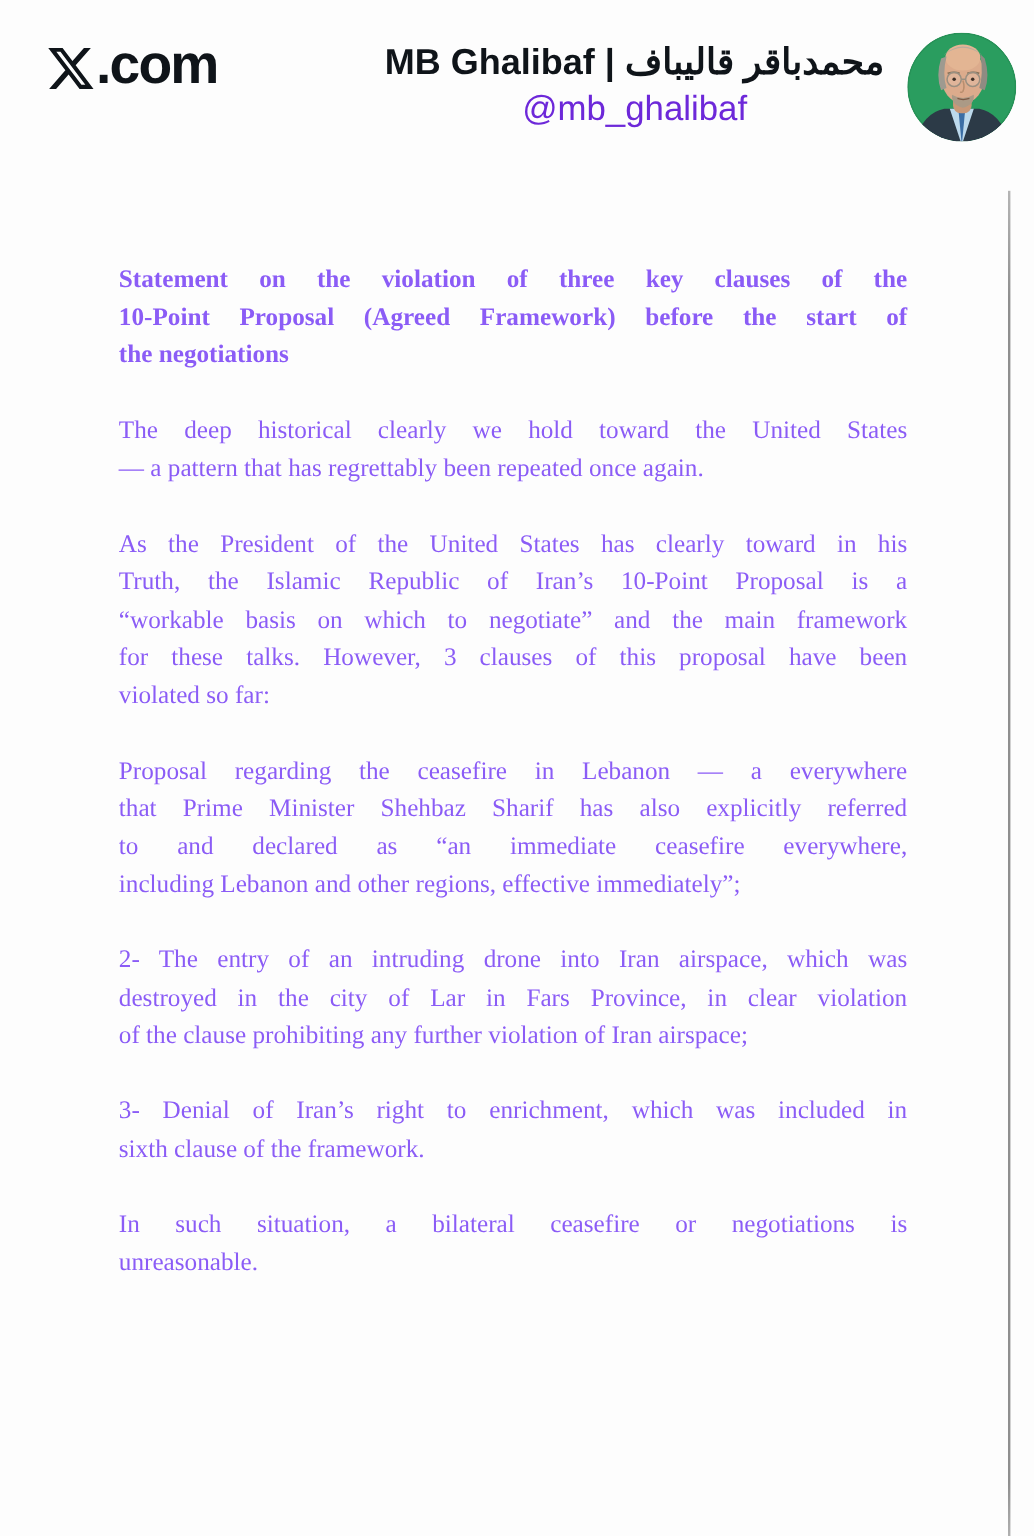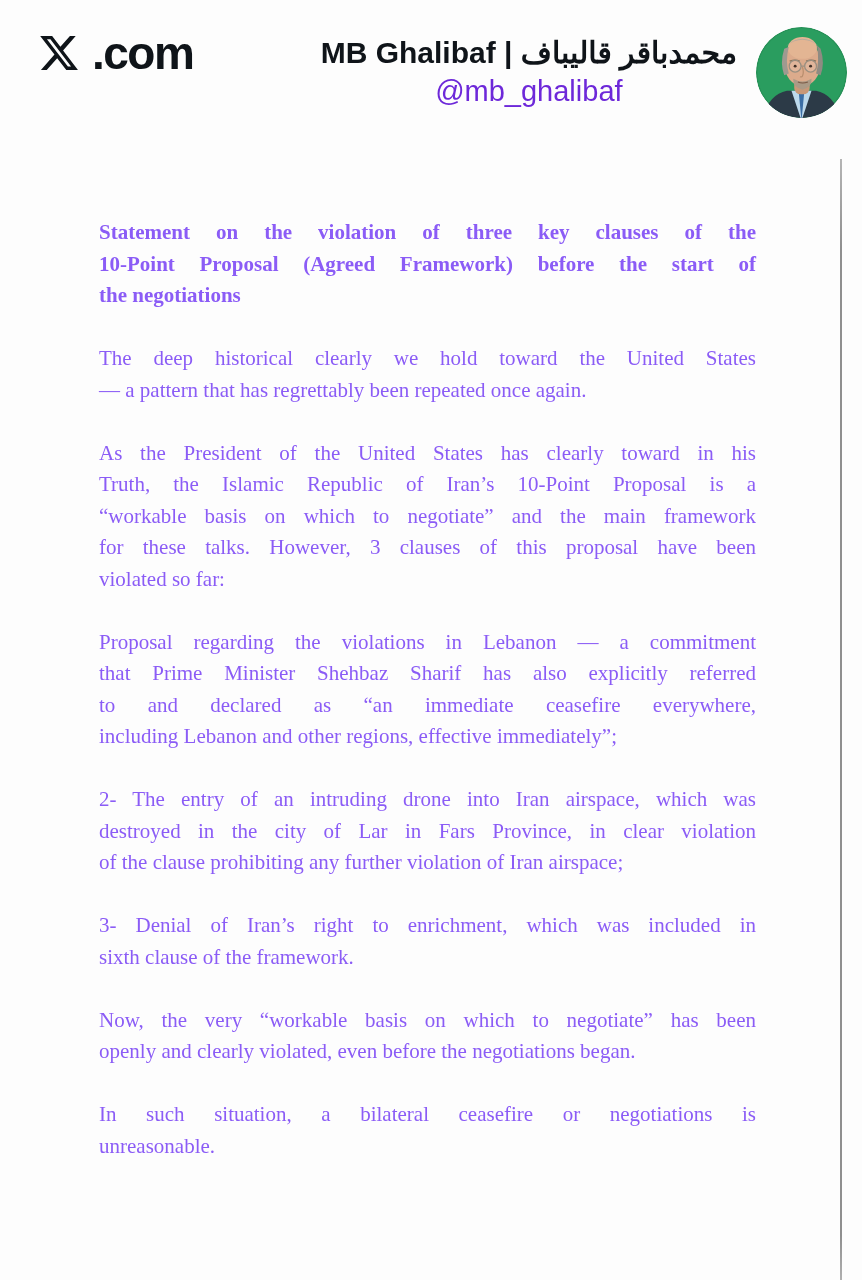--- a/index.html
+++ b/index.html
@@ -7,21 +7,21 @@
     width: 862px; height: 1280px;
     background: #fdfdfd;
     position: relative;
     overflow: hidden;
     font-family: "Liberation Sans", sans-serif;
   }
 
   
   .site-logo {
     position: absolute; left: 38px; top: 32px;
-    display: flex; align-items: flex-start; gap: 12px;
+    display: flex; align-items: flex-end; gap: 0;
   }
   .site-logo svg { display: block; }
   .site-label {
     font-size: 46px; font-weight: 700; letter-spacing: -1.5px;
     color: #0f1419; line-height: 1;
     transform: translateY(-2px);
   }
 
   .profile-block {
     position: absolute; right: 125px; top: 34px;
@@ -133,35 +133,31 @@
       <div class="line last">— a pattern that has regrettably been repeated once again.</div>
     </div>
     <div class="para">
       <div class="line">As the President of the United States has clearly toward in his</div>
       <div class="line">Truth, the Islamic Republic of Iran’s 10-Point Proposal is a</div>
       <div class="line">“workable basis on which to negotiate” and the main framework</div>
       <div class="line">for these talks. However, 3 clauses of this proposal have been</div>
       <div class="line last">violated so far:</div>
     </div>
     <div class="para">
-      <div class="line">Proposal regarding the violations in Lebanon — a commitment</div>
+      <div class="line">Proposal regarding the ceasefire in Lebanon — a everywhere</div>
       <div class="line">that Prime Minister Shehbaz Sharif has also explicitly referred</div>
       <div class="line">to and declared as “an immediate ceasefire everywhere,</div>
       <div class="line last">including Lebanon and other regions, effective immediately”;</div>
     </div>
     <div class="para">
       <div class="line">2- The entry of an intruding drone into Iran airspace, which was</div>
       <div class="line">destroyed in the city of Lar in Fars Province, in clear violation</div>
       <div class="line last">of the clause prohibiting any further violation of Iran airspace;</div>
     </div>
     <div class="para">
       <div class="line">3- Denial of Iran’s right to enrichment, which was included  in</div>
       <div class="line last">sixth clause of the framework.</div>
     </div>
     <div class="para">
-      <div class="line">Now, the very “workable basis on which to negotiate” has been</div>
-      <div class="line last">openly and clearly violated, even before the negotiations began.</div>
-    </div>
-    <div class="para">
       <div class="line">In such situation, a bilateral ceasefire or negotiations is</div>
       <div class="line last">unreasonable.</div>
     </div>
   </div>
 
 </body></html>

